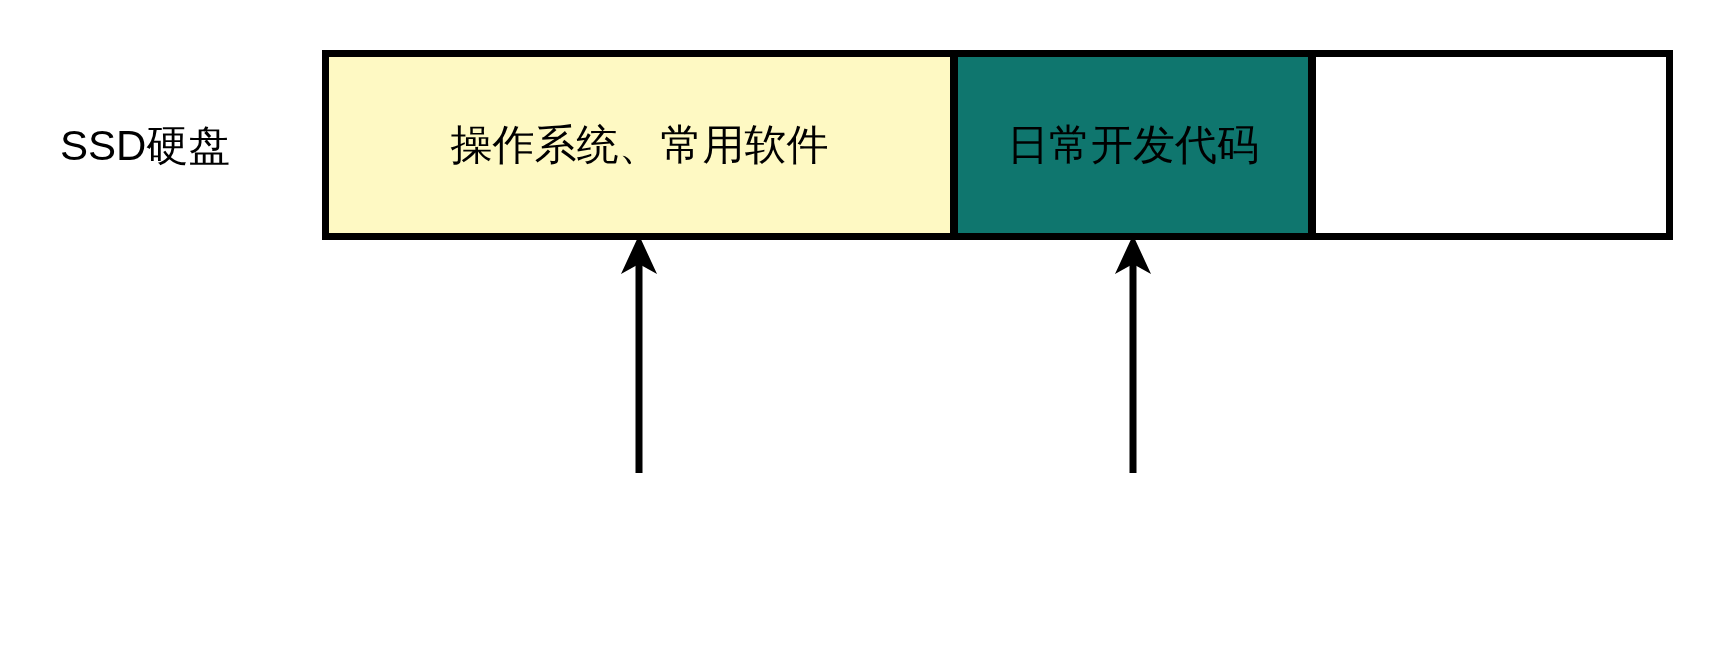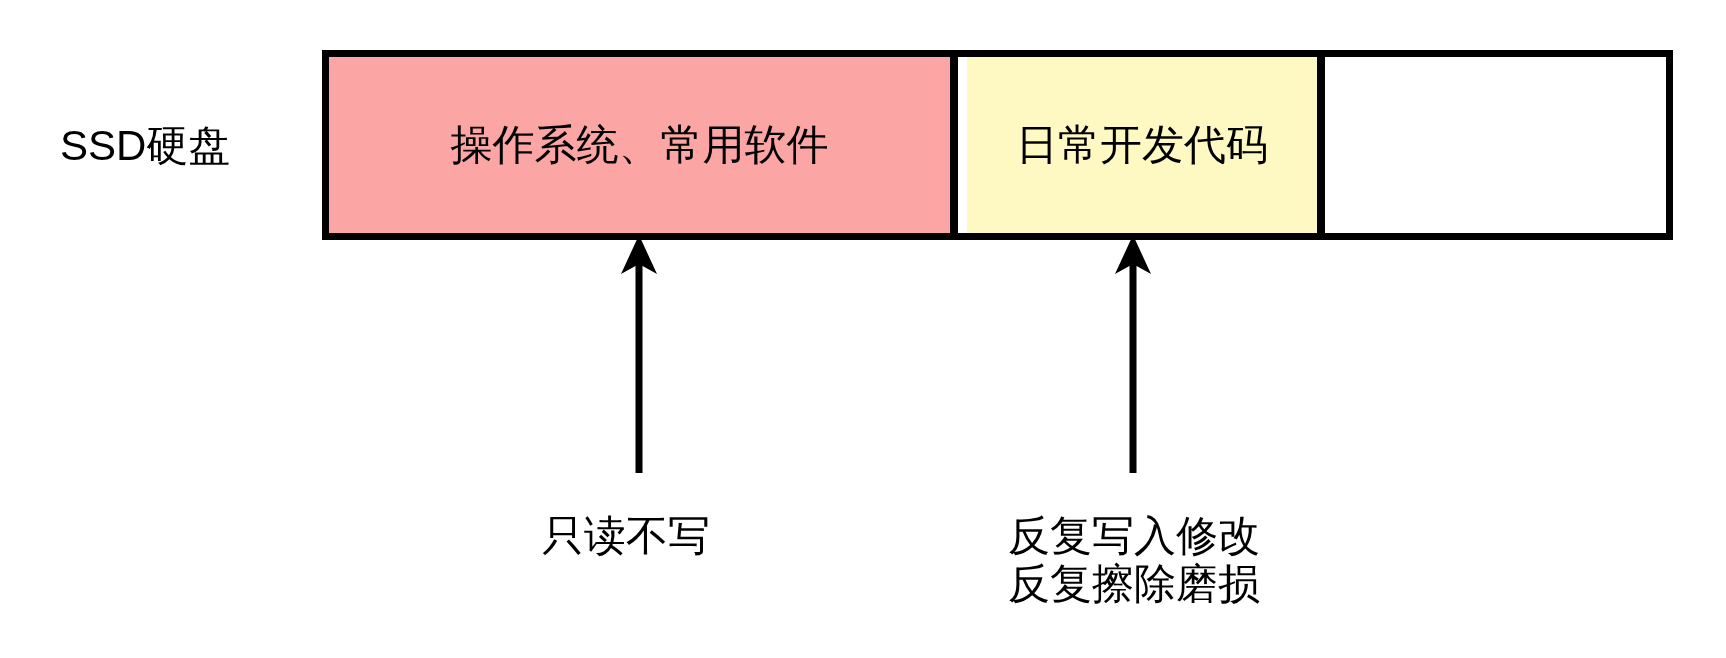--- a/index.html
+++ b/index.html
@@ -81,41 +81,36 @@
   .annotation-code   { left: 954px; }
 </style>
 </head>
 <body>
 
 <div class="canvas">
 
   <div class="disk-label">SSD硬盘</div>
 
   <div class="bar">
-    <div class="seg seg-system" style="background-color: #fca5a5; font-family: Liberation Serif, serif;">
+    <div class="seg seg-system" style="background-color: #fef9c3; font-family: Liberation Serif, serif;">
       <span class="seg-label">操作系统、常用软件</span>
     </div>
-    <div class="seg seg-code" style="background-color: #fef9c3; margin-left: 9px;">
+    <div class="seg seg-code" style="background-color: #0f766e;">
       <span class="seg-label">日常开发代码</span>
     </div>
     <div class="seg seg-free" style="background-color: rgb(255, 255, 255);"></div>
   </div>
 
   <svg class="arrow arrow-system" viewBox="0 0 40 240">
     <polygon points="20,0 38,39 20,29 2,39" fill="#000000"></polygon>
     <rect x="16.5" y="27" width="7" height="211" fill="#000000"></rect>
   </svg>
 
   <svg class="arrow arrow-code" viewBox="0 0 40 240">
     <polygon points="20,0 38,39 20,29 2,39" fill="#000000"></polygon>
     <rect x="16.5" y="27" width="7" height="211" fill="#000000"></rect>
   </svg>
 
   <div class="annotation annotation-system">
-    <div>只读不写</div>
   </div>
 
-  <div class="annotation annotation-code">
-    <div>反复写入修改</div>
-    <div>反复擦除磨损</div>
-  </div>
 
 </div>
 
 </body></html>

